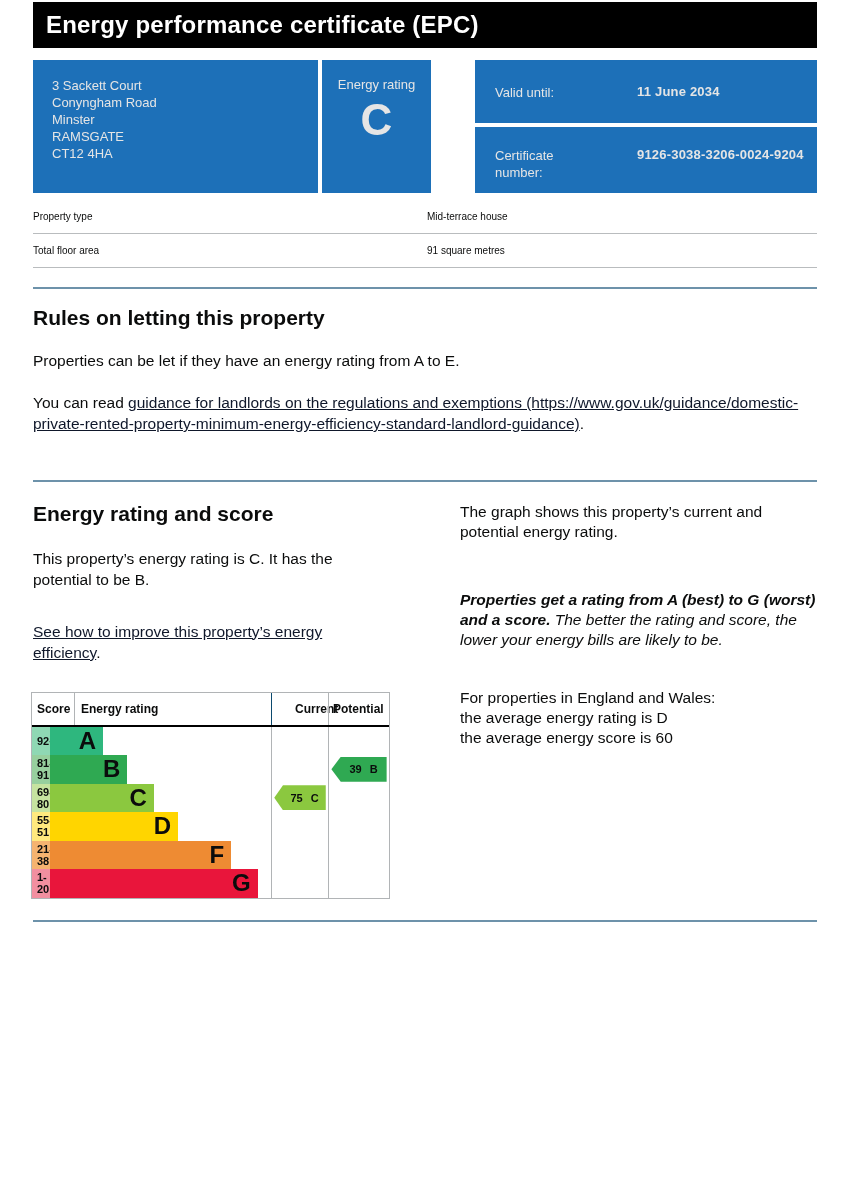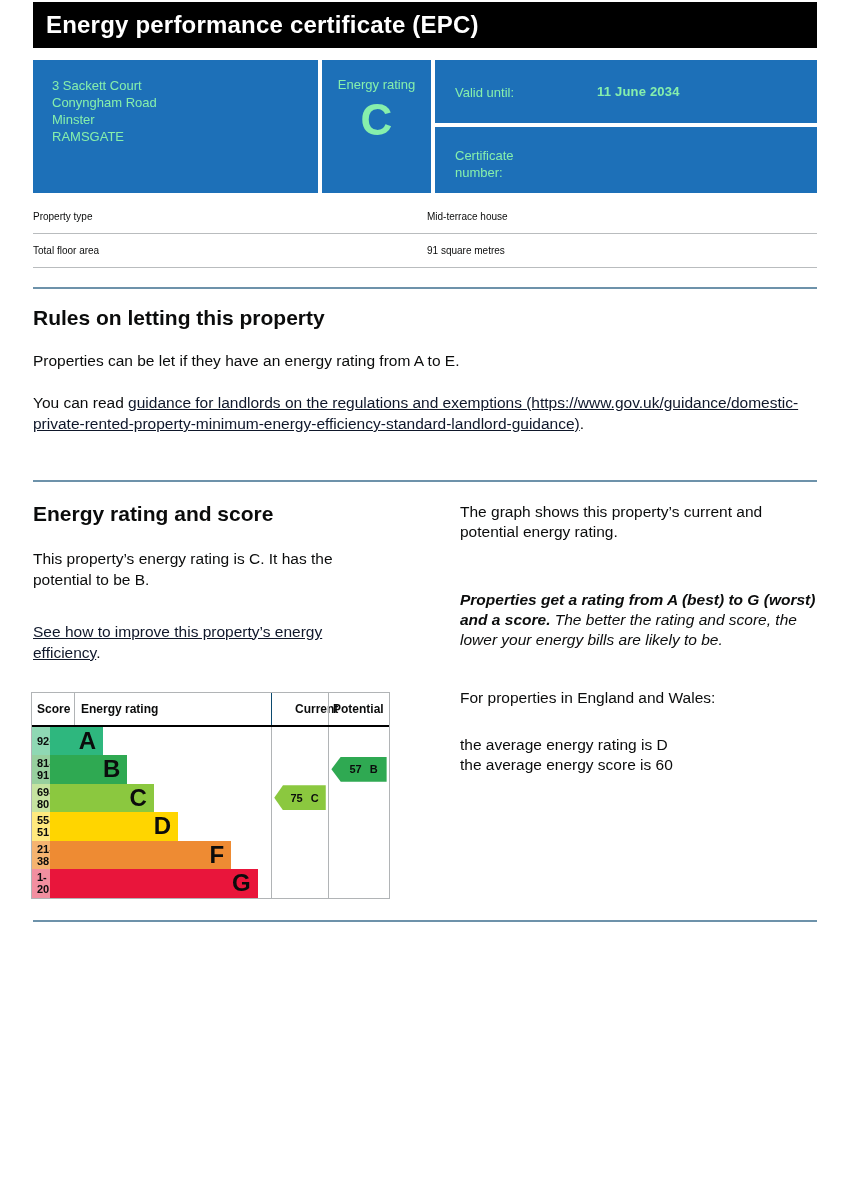--- a/index.html
+++ b/index.html
@@ -7,27 +7,27 @@
   body { font-family: "Liberation Sans", sans-serif; color: #0b0c0c; }
   .page { position: relative; width: 847px; height: 1200px; background: #fff; overflow: hidden; }
   .content { margin: 0 30px 0 33px; width: 784px; }
 
   
   .title-bar { margin-top: 2px; height: 46px; background: #000; color: #fff;
     display: flex; align-items: center; padding-left: 13px; }
   .title-bar h1 { font-size: 24px; font-weight: bold; letter-spacing: 0.2px; }
 
   
-  .summary { display: flex; gap: 4px; margin-top: 12px; height: 133px; color: #86efac; }
+  .summary { display: flex; gap: 4px; margin-top: 12px; height: 133px; color: #e5e5e5; }
   .summary .box { background: #1d70b8; }
   .addr-box { width: 285px; padding: 17px 10px 0 19px; font-size: 13px; line-height: 17px; }
   .rating-box { width: 109px; text-align: center; padding-top: 17px; }
   .rating-box .rating-label { font-size: 13px; }
   .rating-box .rating-letter { font-size: 44px; font-weight: bold; line-height: 48px; margin-top: 4px; }
-  .validity { flex: 1; display: flex; flex-direction: column; gap: 4px; background: #fff; }
+  .validity { flex: 1; display: flex; flex-direction: column; gap: 4px; background: #fff; margin-left: 40px; }
   .validity .vrow { background: #1d70b8; display: flex; padding-left: 20px; }
   .vrow.valid-until { height: 63px; padding-top: 24px; }
   .vrow.cert { flex: 1; padding-top: 20px; }
   .vrow .vlabel { width: 142px; font-size: 13px; line-height: 17px; }
   .vrow .vlabel span { display: inline-block; max-width: 92px; }
   .vrow .vvalue { font-size: 13px; font-weight: bold; letter-spacing: 0.2px; }
 
   
   .facts { margin-top: 7px; }
   .fact-row { display: flex; align-items: center; height: 34px; border-bottom: 1px solid #b9bcbe; font-size: 10px; }
@@ -45,21 +45,21 @@
   
   .columns { display: flex; margin-top: 18px; }
   .col-left { width: 360px; }
   .col-right { width: 357px; margin-left: 67px; font-size: 15.5px; line-height: 20px; }
   .col-left p.body { line-height: 21px; }
   .col-left .link-para { margin-top: 31px; font-size: 15.5px; line-height: 21px; }
   .col-right p { margin-top: 0; }
   .col-right .rp1 { margin-top: 2px; }
   .col-right .rp2 { margin-top: 48px; font-style: italic; }
   .col-right .rp3 { margin-top: 38px; }
-  .col-right .rp4 { margin-top: 27px; }
+  .col-right .rp4 { }
 
   
   .epc-chart { width: 359px; border: 1px solid #b1b4b6; margin-top: 29px; margin-left: -2px; background: #fff; }
   .epc-header { display: flex; height: 34px; border-bottom: 2px solid #000; font-size: 12px; font-weight: bold; align-items: center; }
   .epc-h-score { width: 42px; padding-left: 5px; height: 100%; display: flex; align-items: center; }
   .epc-h-rating { flex: 1; padding-left: 6px; border-left: 1px solid #b1b4b6; height: 100%; display: flex; align-items: center; }
   .epc-h-current { width: 57px; border-left: 1px solid #0c4a6e; padding-left: 23px; height: 100%; display: flex; align-items: center; }
   .epc-h-potential { width: 61px; border-left: 1px solid #b1b4b6; padding-left: 4px; height: 100%; display: flex; align-items: center; }
   .epc-row { display: flex; height: 28.5px; }
   .epc-score { width: 18px; font-size: 11px; font-weight: bold; display: flex; align-items: center; padding-left: 5px; }
@@ -82,32 +82,34 @@
     <div class="title-bar">
       <h1>Energy performance certificate (EPC)</h1>
     </div>
 
     <div class="summary">
       <div class="box addr-box">
         <div>3 Sackett Court</div>
         <div>Conyngham Road</div>
         <div>Minster</div>
         <div>RAMSGATE</div>
+        <div>CT12 4HA</div>
       </div>
       <div class="box rating-box">
         <div class="rating-label">Energy rating</div>
         <div class="rating-letter">C</div>
       </div>
       <div class="validity">
         <div class="vrow valid-until box">
           <div class="vlabel"><span>Valid until:</span></div>
           <div class="vvalue">11 June 2034</div>
         </div>
         <div class="vrow cert box">
           <div class="vlabel"><span>Certificate number:</span></div>
+          <div class="vvalue">9126-3038-3206-0024-9204</div>
         </div>
       </div>
     </div>
 
     <div class="facts">
       <div class="fact-row">
         <div class="fact-label">Property type</div>
         <div class="fact-value">Mid-terrace house</div>
       </div>
       <div class="fact-row">
@@ -149,21 +151,21 @@
                 <div class="epc-cell potential"></div>
               </div>
               <div class="epc-row">
                 <div class="epc-score" style="background: rgb(151, 207, 158);">81-91</div>
                 <div class="epc-bar-area">
                   <div class="epc-bar" style="width: 35%; background: rgb(47, 169, 82);">B</div>
                 </div>
                 <div class="epc-cell current"></div>
                 <div class="epc-cell potential">
                   <div class="epc-arrow" style="background: rgb(47, 169, 82);">
-                    <span>57</span>
+                    <span>39</span>
                     <span class="gap"></span>
                     <span>B</span>
                   </div>
                 </div>
               </div>
               <div class="epc-row">
                 <div class="epc-score" style="background: rgb(198, 227, 160);">69-80</div>
                 <div class="epc-bar-area">
                   <div class="epc-bar" style="width: 47%; background: rgb(139, 200, 63);">C</div>
                 </div>

